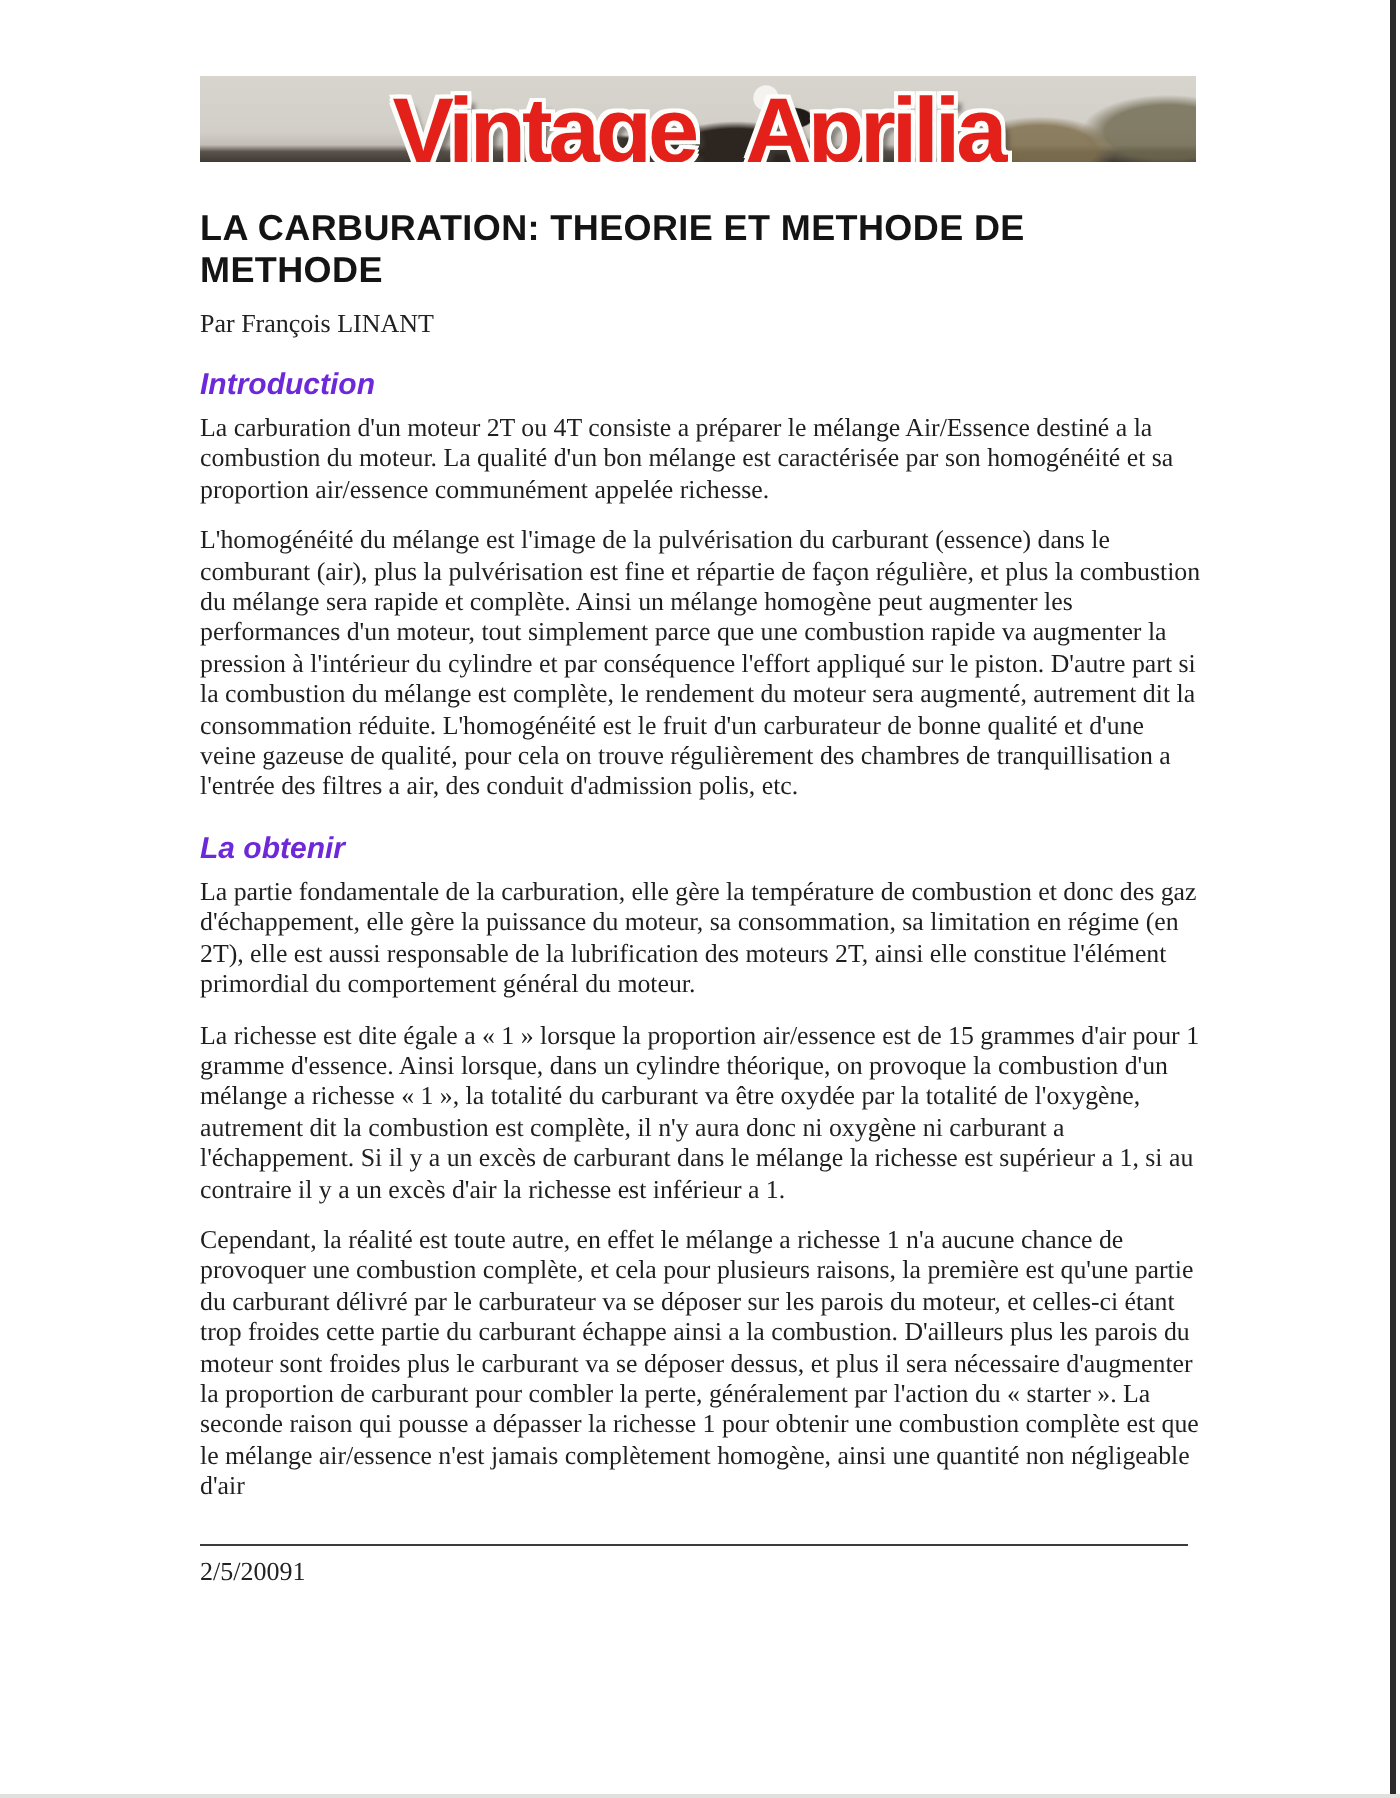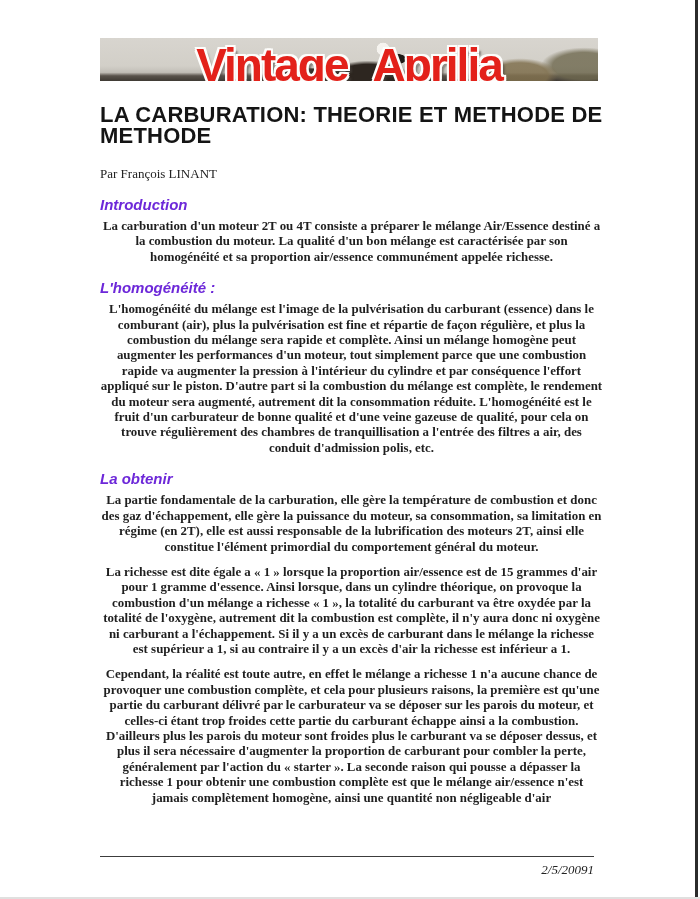--- a/index.html
+++ b/index.html
@@ -37,62 +37,60 @@
       -2px -2px 0 #fdfdfb, 2px -2px 0 #fdfdfb, -2px 2px 0 #fdfdfb, 2px 2px 0 #fdfdfb,
       0 -2px 0 #fdfdfb, 0 2px 0 #fdfdfb, -2px 0 0 #fdfdfb, 2px 0 0 #fdfdfb,
       4px 4px 2px rgba(75,70,64,0.55);
   }
 
   
   .doc-title {
     margin-top: 23px;
     font-family: "Liberation Sans", sans-serif;
     font-weight: bold;
-    font-size: 22px; line-height: 21px;
+    font-size: 18px; line-height: 21px;
     color: #141414;
     letter-spacing: 0.2px;
   }
   .doc-title .tline { display: block; }
 
   .byline {
-    margin-top: 20px;
+    margin-top: 8px;
     font-size: 13px; line-height: 16px;
     color: #222;
   }
 
   h2.sec-heading {
     margin: 14px 0 5px 0;
     font-family: "Liberation Sans", sans-serif;
     font-style: italic;
     font-weight: bold;
     font-size: 15px; line-height: 18px;
     color: #6d28d9;
   }
 
   p.body-par {
     width: 503px;
     margin: 0 0 10px 0;
     font-size: 12.9px;
     line-height: 15.4px;
     color: #1f1f1f;
-    text-align: center;
-    font-weight: bold;
+    text-align: left;
   }
 
   
   .footer {
     width: 494px;
-    margin-top: 50px;
+    margin-top: 20px;
     border-top: 1.5px solid #3c3c3c;
     padding-top: 5px;
     display: flex;
-    justify-content: flex-end;
+    justify-content: flex-start;
     font-size: 13px; line-height: 16px;
     color: #222;
-    font-style: italic;
   }
 
   
   .page-edge-right {
     position: absolute; top: 0; right: 2px;
     width: 3px; height: 899px;
     background: #2b2b2b;
   }
   .page-edge-bottom {
     position: absolute; left: 0; bottom: 0;
@@ -112,21 +110,20 @@
   <h1 class="doc-title">
     <span class="tline">LA CARBURATION: THEORIE ET METHODE DE</span>
     <span class="tline">METHODE</span>
   </h1>
 
   <div class="byline">Par François LINANT</div>
 
   <h2 class="sec-heading">Introduction</h2>
   <p class="body-par">La carburation d'un moteur 2T ou 4T consiste a préparer le mélange Air/Essence destiné a la combustion du moteur. La qualité d'un bon mélange est caractérisée par son homogénéité et sa proportion air/essence communément appelée richesse.</p>
 
-  <h2 class="sec-heading">L'homogénéité :</h2>
   <p class="body-par">L'homogénéité du mélange est l'image de la pulvérisation du carburant (essence) dans le comburant (air), plus la pulvérisation est fine et répartie de façon régulière, et plus la combustion du mélange sera rapide et complète. Ainsi un mélange homogène peut augmenter les performances d'un moteur, tout simplement parce que une combustion rapide va augmenter la pression à l'intérieur du cylindre et par conséquence l'effort appliqué sur le piston. D'autre part si la combustion du mélange est complète, le rendement du moteur sera augmenté, autrement dit la consommation réduite. L'homogénéité est le fruit d'un carburateur de bonne qualité et d'une veine gazeuse de qualité, pour cela on trouve régulièrement des chambres de tranquillisation a l'entrée des filtres a air, des conduit d'admission polis, etc.</p>
 
   <h2 class="sec-heading">La obtenir</h2>
   <p class="body-par">La partie fondamentale de la carburation, elle gère la température de combustion et donc des gaz d'échappement, elle gère la puissance du moteur, sa consommation, sa limitation en régime (en 2T), elle est aussi responsable de la lubrification des moteurs 2T, ainsi elle constitue l'élément primordial du comportement général du moteur.</p>
   <p class="body-par">La richesse est dite égale a « 1 » lorsque la proportion air/essence est de 15 grammes d'air pour 1 gramme d'essence. Ainsi lorsque, dans un cylindre théorique, on provoque la combustion d'un mélange a richesse « 1 », la totalité du carburant va être oxydée par la totalité de l'oxygène, autrement dit la combustion est complète, il n'y aura donc ni oxygène ni carburant a l'échappement. Si il y a un excès de carburant dans le mélange la richesse est supérieur a 1, si au contraire il y a un excès d'air la richesse est inférieur a 1.</p>
   <p class="body-par">Cependant, la réalité est toute autre, en effet le mélange a richesse 1 n'a aucune chance de provoquer une combustion complète, et cela pour plusieurs raisons, la première est qu'une partie du carburant délivré par le carburateur va se déposer sur les parois du moteur, et celles-ci étant trop froides cette partie du carburant échappe ainsi a la combustion. D'ailleurs plus les parois du moteur sont froides plus le carburant va se déposer dessus, et plus il sera nécessaire d'augmenter la proportion de carburant pour combler la perte, généralement par l'action du « starter ». La seconde raison qui pousse a dépasser la richesse 1 pour obtenir une combustion complète est que le mélange air/essence n'est jamais complètement homogène, ainsi une quantité non négligeable d'air</p>
 
   <div class="footer">
     <span>2/5/2009</span>
     <span>1</span>

